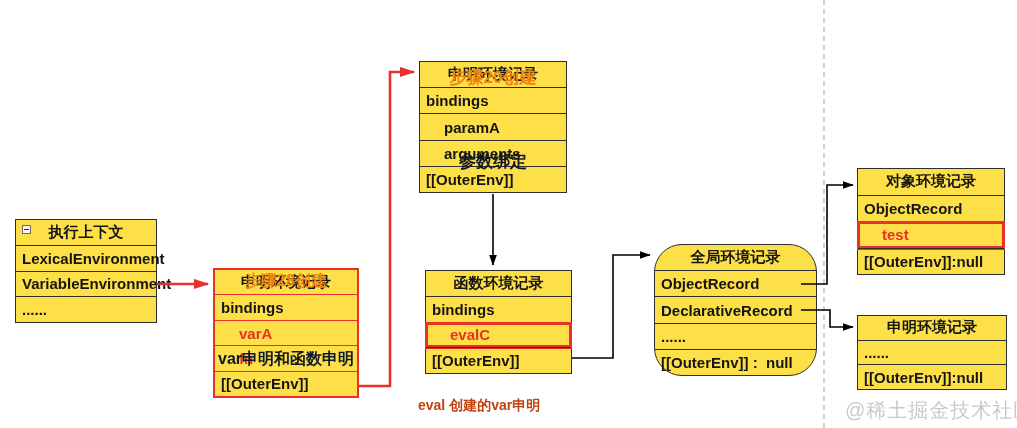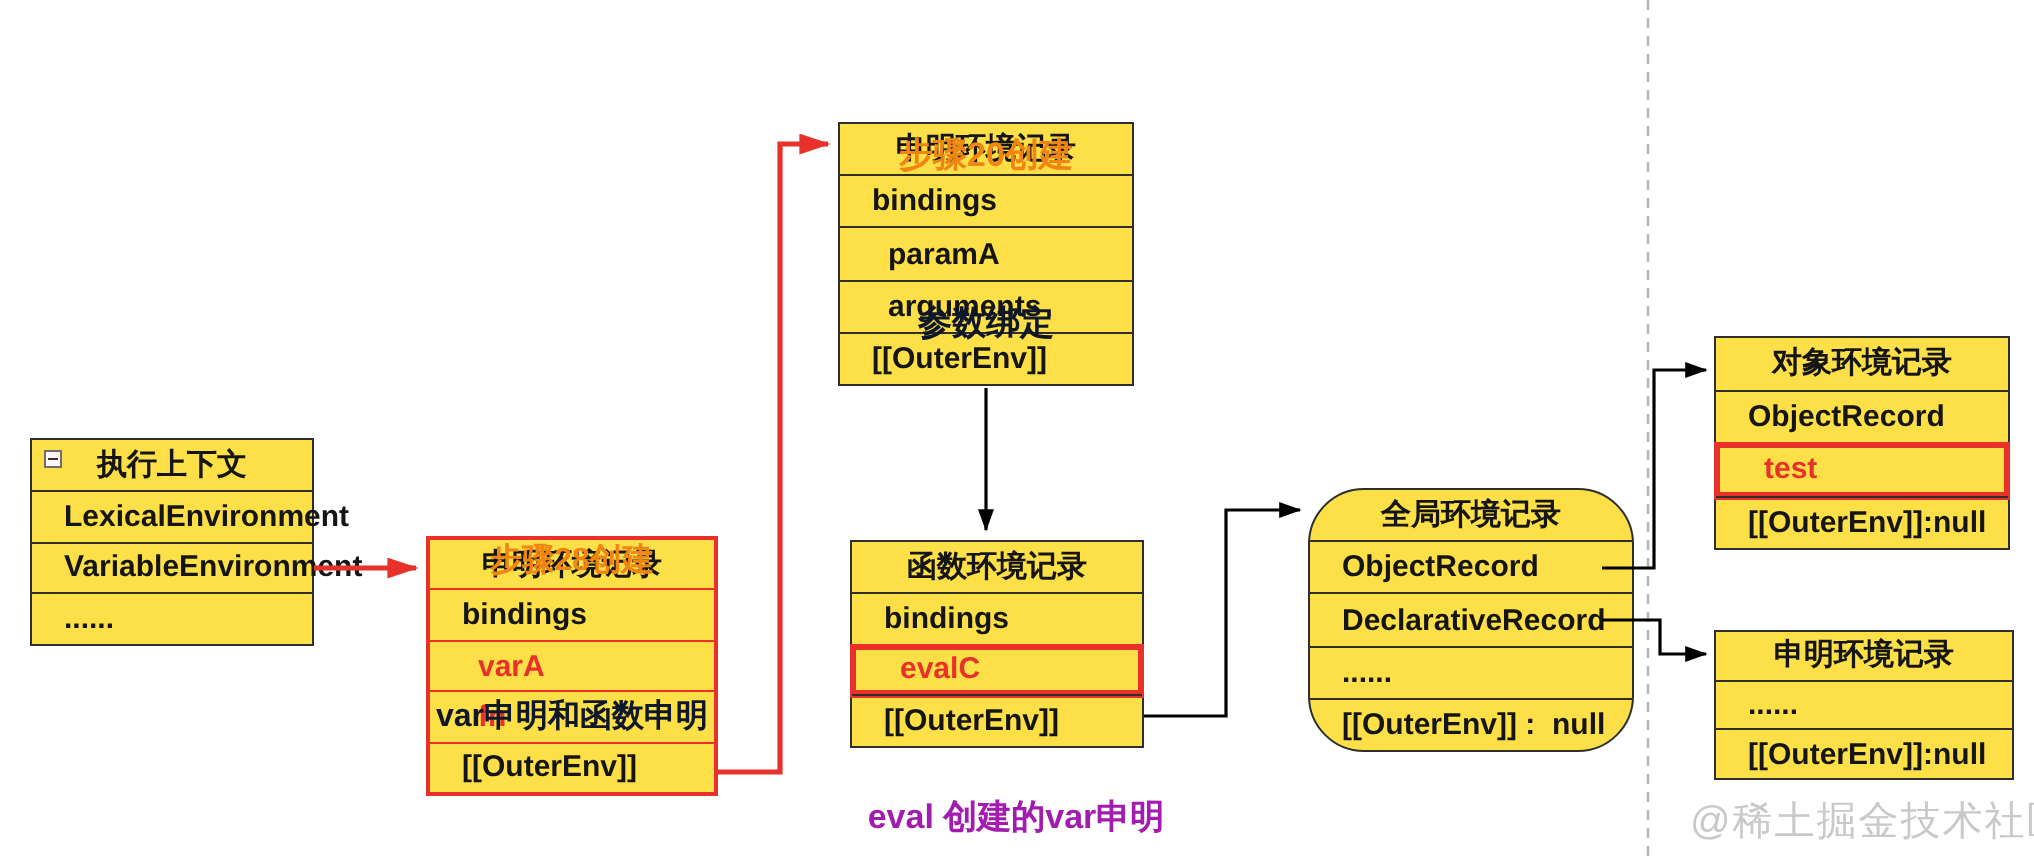--- a/index.html
+++ b/index.html
@@ -18,21 +18,21 @@
     display:flex;flex-direction:column;
     font-weight:bold;color:#151515;font-size:15px;
   }
   .box .hdr{
     flex:1;display:flex;align-items:center;justify-content:center;
     border-bottom:1.6px solid #2e2e2e;position:relative;
     white-space:pre;
   }
   .box .row{
     flex:1;display:flex;align-items:center;
-    padding-left:16px;border-bottom:1.6px solid #2e2e2e;
+    padding-left:6px;border-bottom:1.6px solid #2e2e2e;
     white-space:pre;position:relative;
   }
   .box .row:last-child{border-bottom:none;}
   .box.red{border:2px solid #e8312a;}
   .box.red .hdr,.box.red .row{border-bottom-color:#e8312a;}
   .row.ind{padding-left:24px;}
   .t-red{color:#e8312a;}
   .row.outlined{box-shadow:inset 0 0 0 2px #e8312a, 0 0 0 1px #e8312a;}
   .collapse-toggle{
     position:absolute;left:6px;top:5px;width:9px;height:9px;
@@ -41,22 +41,22 @@
   }
   .collapse-toggle .minus{width:5px;height:1.5px;background:#333;}
   .label{
     position:absolute;text-align:center;font-weight:bold;
     font-size:17px;line-height:28px;white-space:pre;
   }
   .label .l-orange{color:#f08512;}
   .label .l-red{color:#0f172a;}
   #step28-label{font-size:16px;line-height:26px;}
   #eval-note{
-    position:absolute;text-align:center;font-weight:bold;
-    font-size:17px;color:#a21caf;white-space:pre;
+    position:absolute;text-align:left;font-weight:bold;
+    font-size:14px;color:#c2410c;white-space:pre;
   }
   #watermark{
     position:absolute;color:#c9c9c9;font-size:20px;
     white-space:pre;letter-spacing:1px;
   }
   #wires{position:absolute;left:0;top:0;pointer-events:none;}
 </style>
 </head>
 <body>
 

